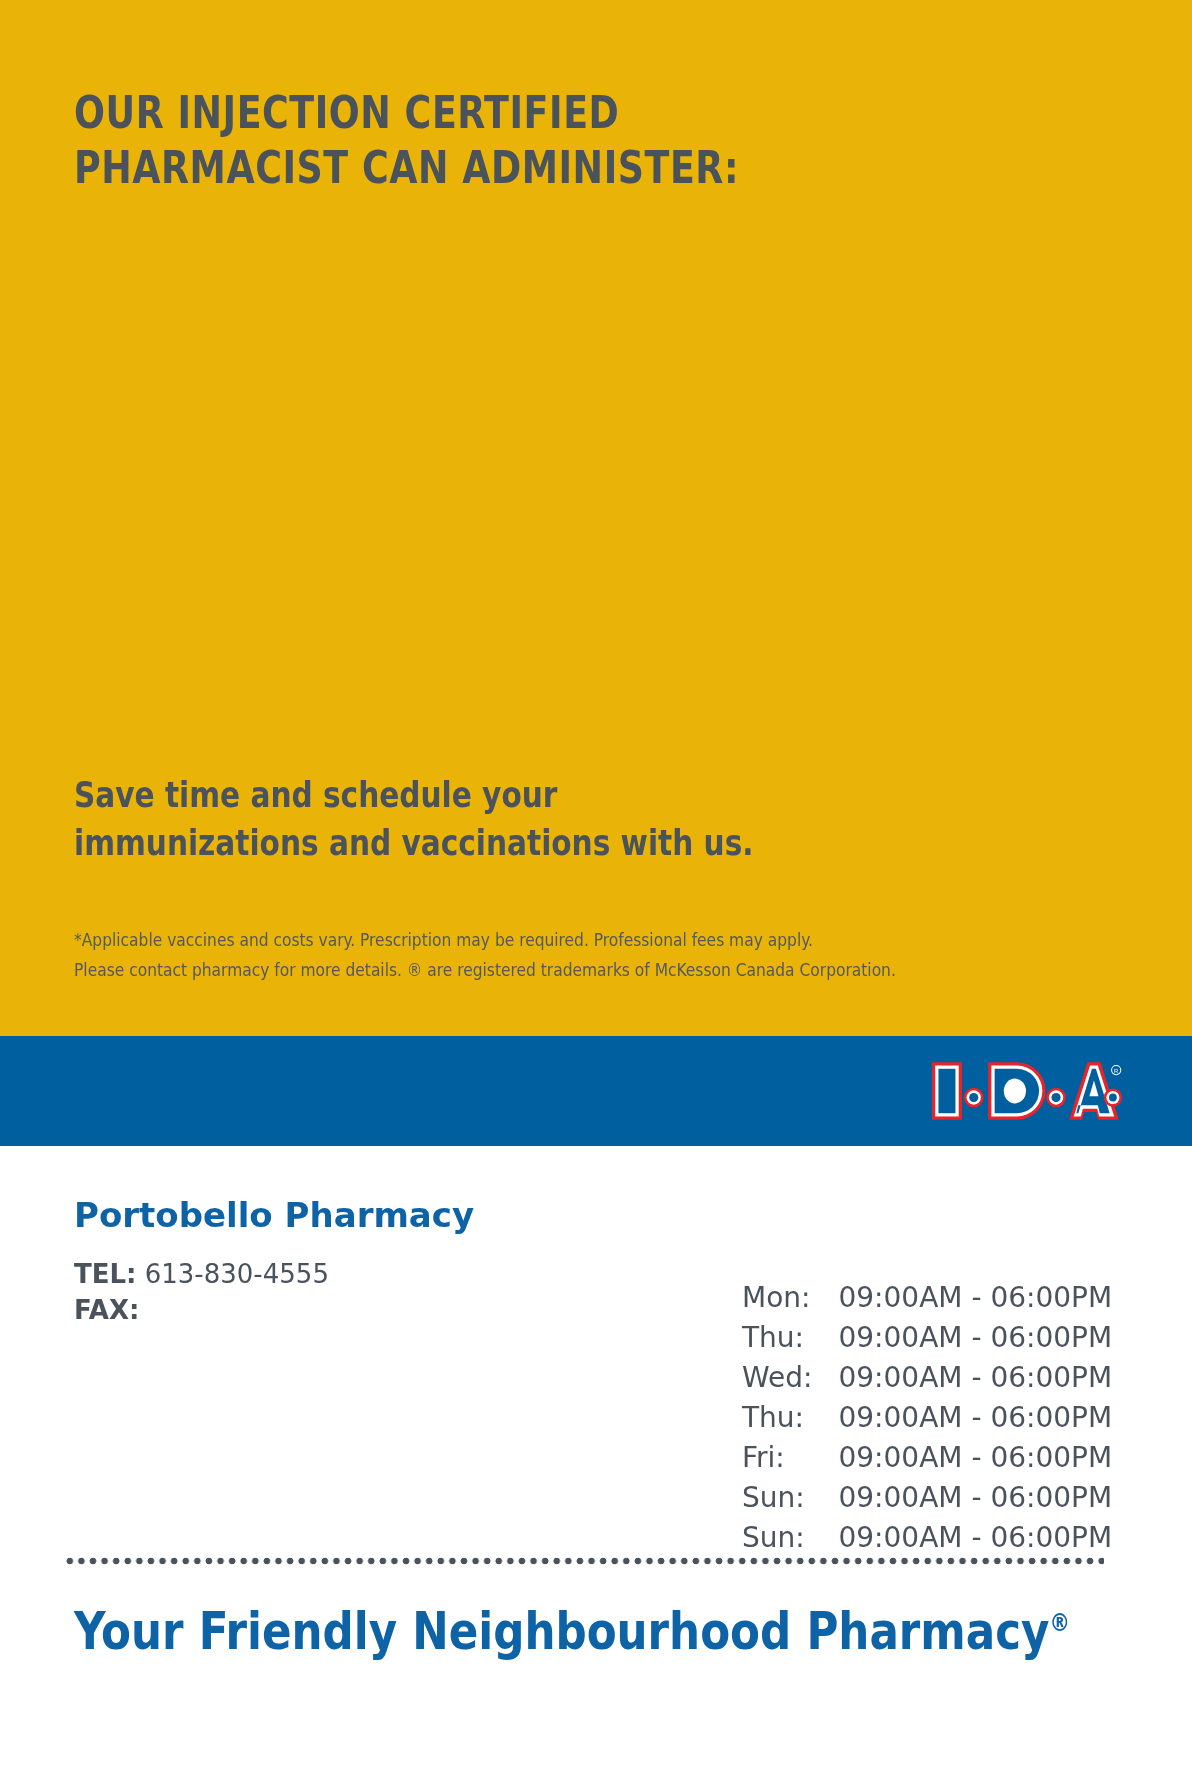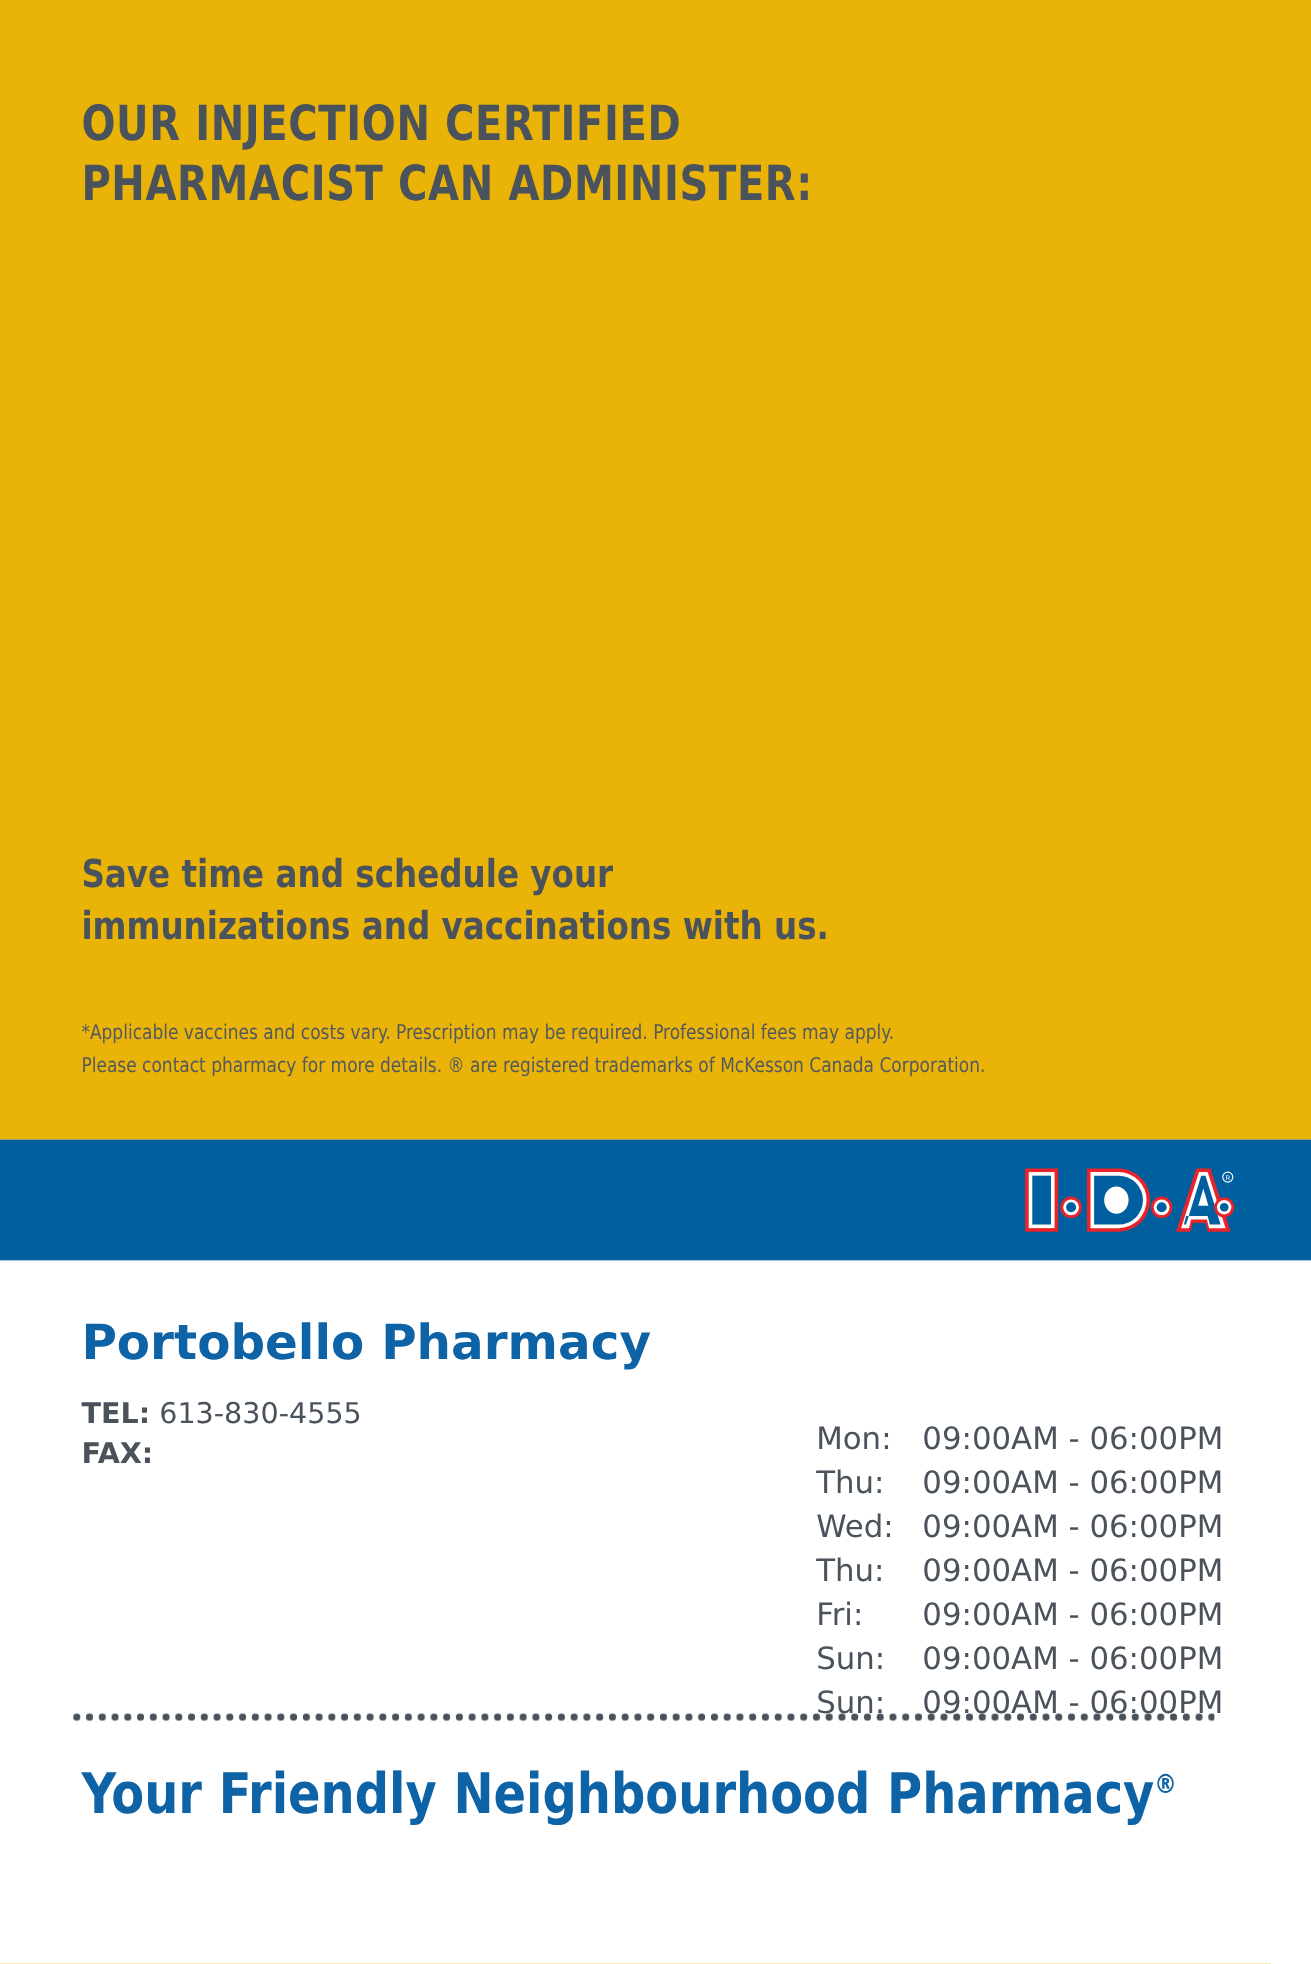--- a/index.html
+++ b/index.html
@@ -108,21 +108,21 @@
 
   .store-block {
     position: absolute;
     left: 74px;
     top: 49px;
     width: 600px;
   }
   .store-name {
     font-family: "DejaVu Sans", "Liberation Sans", sans-serif;
     font-weight: 700;
-    font-size: 44px;
+    font-size: 34px;
     line-height: 1.18;
     color: #0d63a5;
     margin: 0 0 8px 0;
   }
   .store-addr {
     font-family: "DejaVu Sans", "Liberation Sans", sans-serif;
     font-weight: 400;
     font-size: 31px;
     line-height: 1.29;
     color: #4a525c;
@@ -137,21 +137,21 @@
     color: #4a525c;
   }
   .contact .c-row { display: block; white-space: nowrap; }
   .contact .c-label { font-weight: 700; }
   .contact .c-value { font-weight: 400; }
 
   
   .hours {
     position: absolute;
     left: 742px;
-    top: 142px;
+    top: 132px;
     border-collapse: collapse;
   }
   .hours td {
     font-family: "DejaVu Sans", "Liberation Sans", sans-serif;
     font-size: 28px;
     line-height: 1.0;
     color: #4a525c;
     padding: 6px 0;
     white-space: nowrap;
     vertical-align: baseline;

